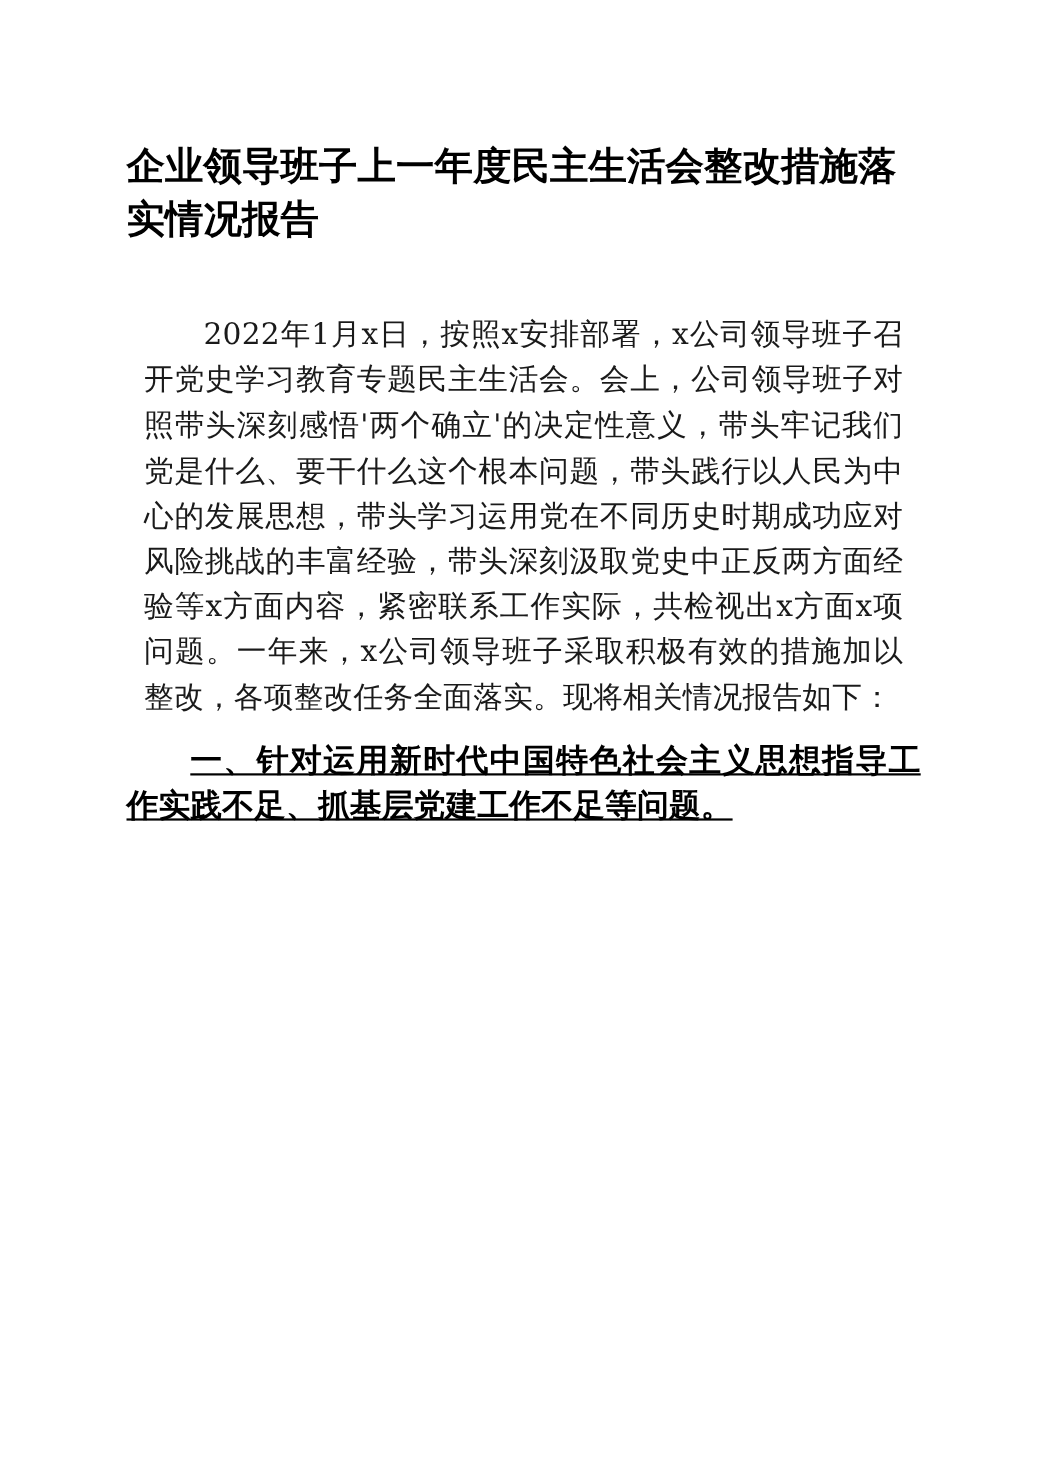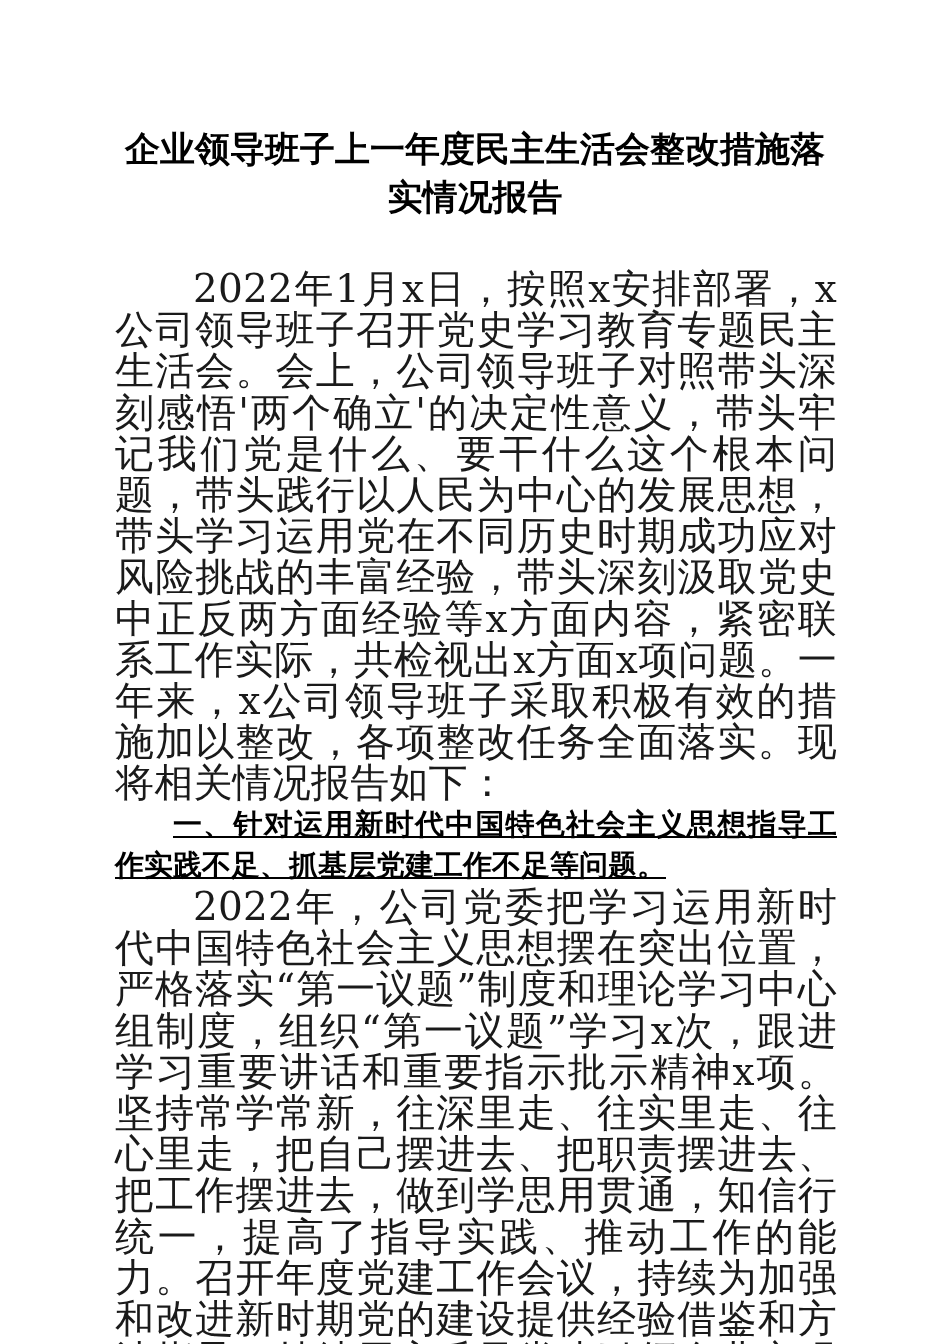--- a/index.html
+++ b/index.html
@@ -13,38 +13,38 @@
     height: 1344px;
     background: #ffffff;
     overflow: hidden;
     box-sizing: border-box;
   }
   .doc-title {
     position: absolute;
     left: 115px;
     top: 128px;
     width: 720px;
-    text-align: center;
-    font-family: Liberation Mono, monospace;
+    text-align: left;
+    font-family: Liberation Serif, serif;
     font-weight: 700;
     font-size: 35px;
     line-height: 48px;
     color: #000000;
     letter-spacing: 0px;
   }
   .body-block {
     position: absolute;
     left: 115px;
     top: 268px;
     width: 722px;
   }
   p.para {
-    margin: 0;
+    margin: 16px;
     font-family: "DejaVu Serif", "Liberation Serif", serif;
-    font-size: 39px;
+    font-size: 27px;
     line-height: 41.2px;
     color: #1a1a1a;
     text-align: justify;
     text-justify: inter-character;
     text-indent: 2em;
     letter-spacing: 0.2px;
     word-break: break-all;
   }
   p.heading {
     margin: 0;
@@ -67,17 +67,16 @@
 <div class="page">
 
   <div class="doc-title">企业领导班子上一年度民主生活会整改措施落实情况报告</div>
 
   <div class="body-block">
 
     <p class="para">2022年1月x日，按照x安排部署，x公司领导班子召开党史学习教育专题民主生活会。会上，公司领导班子对照带头深刻感悟'两个确立'的决定性意义，带头牢记我们党是什么、要干什么这个根本问题，带头践行以人民为中心的发展思想，带头学习运用党在不同历史时期成功应对风险挑战的丰富经验，带头深刻汲取党史中正反两方面经验等x方面内容，紧密联系工作实际，共检视出x方面x项问题。一年来，x公司领导班子采取积极有效的措施加以整改，各项整改任务全面落实。现将相关情况报告如下：</p>
 
     <p class="heading">一、针对运用新时代中国特色社会主义思想指导工作实践不足、抓基层党建工作不足等问题。</p>
 
-    <p class="para">2022年，公司党委把学习运用新时代中国特色社会主义思想摆在突出位置，严格落实“第一议题”制度和理论学习中心组制度，组织“第一议题”学习x次，跟进学习重要讲话和重要指示批示精神x项。坚持常学常新，往深里走、往实里走、往心里走，把自己摆进去、把职责摆进去、把工作摆进去，做到学思用贯通，知信行统一，提高了指导实践、推动工作的能力。召开年度党建工作会议，持续为加强和改进新时期党的建设提供经验借鉴和方法指导，持续用高质量党建引领企业实现高质量发展。坚持大抓基层的鲜明导向，建立x个党建协作区，</p>
 
   </div>
 
 </div>
 
 </body></html>

